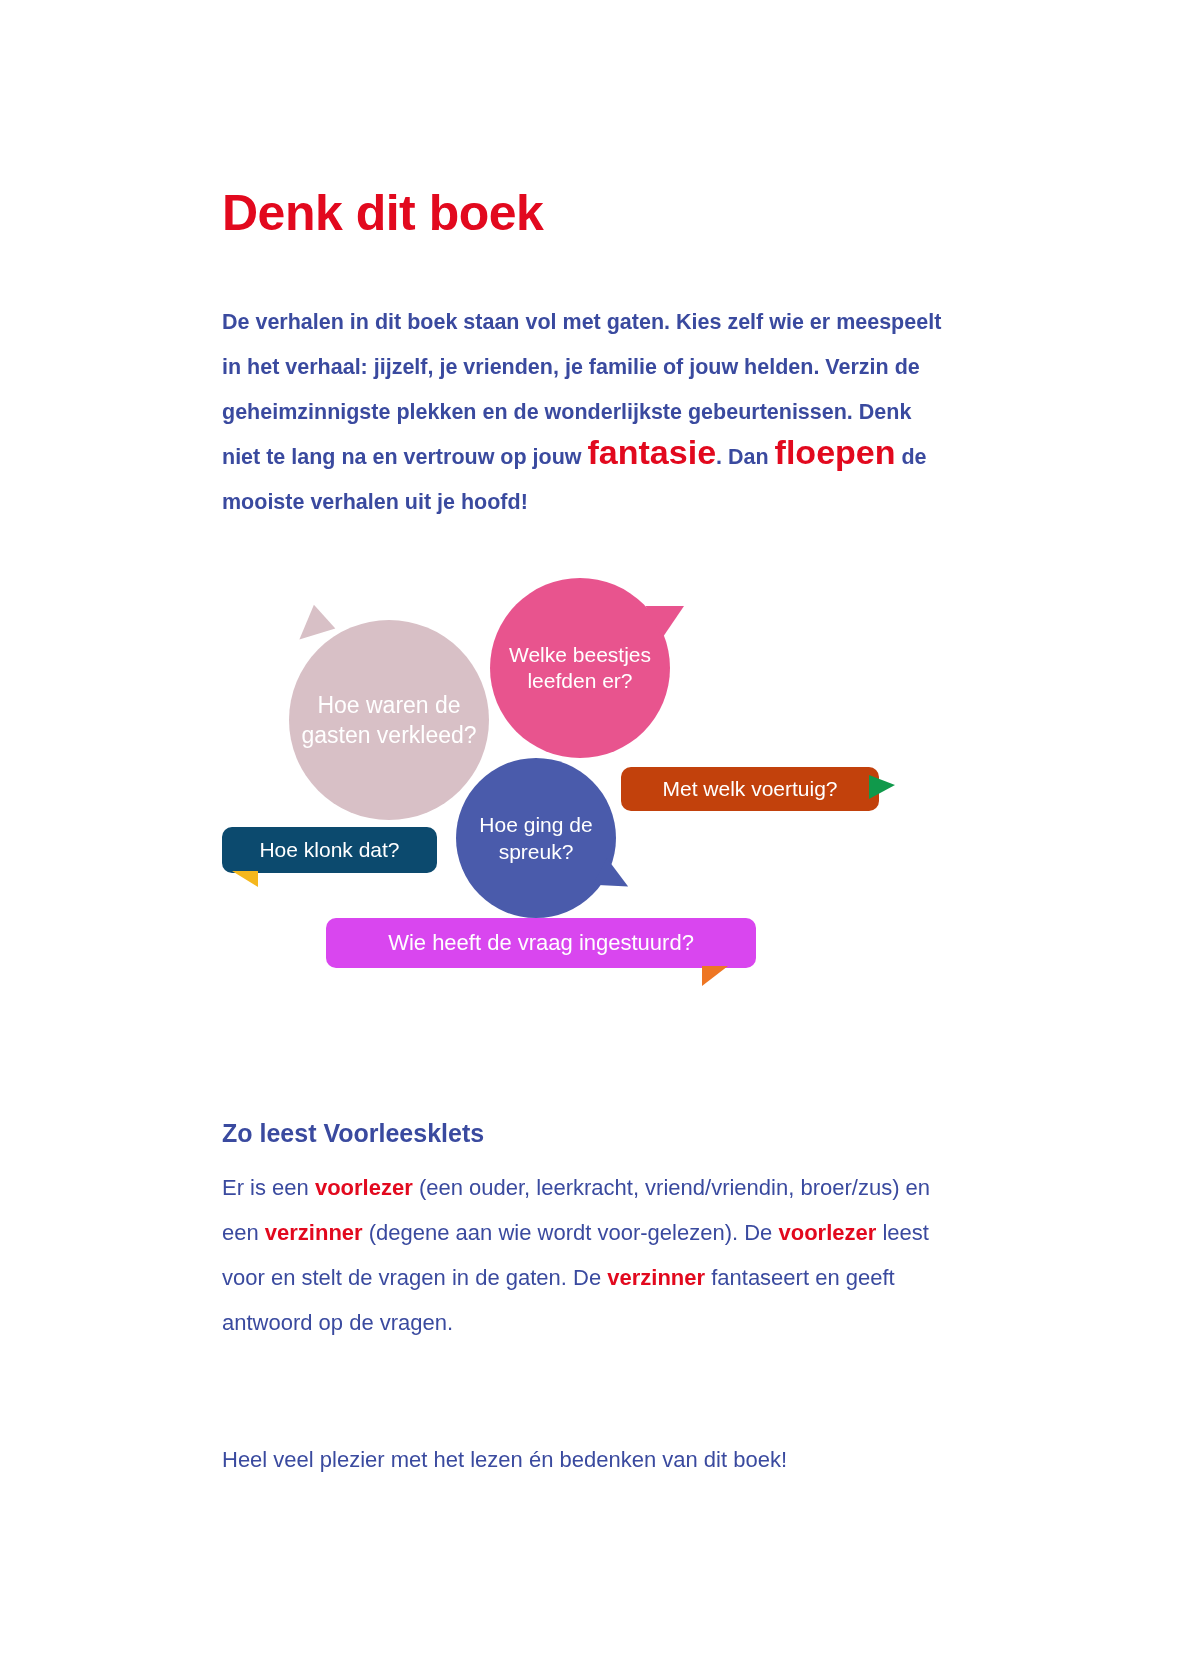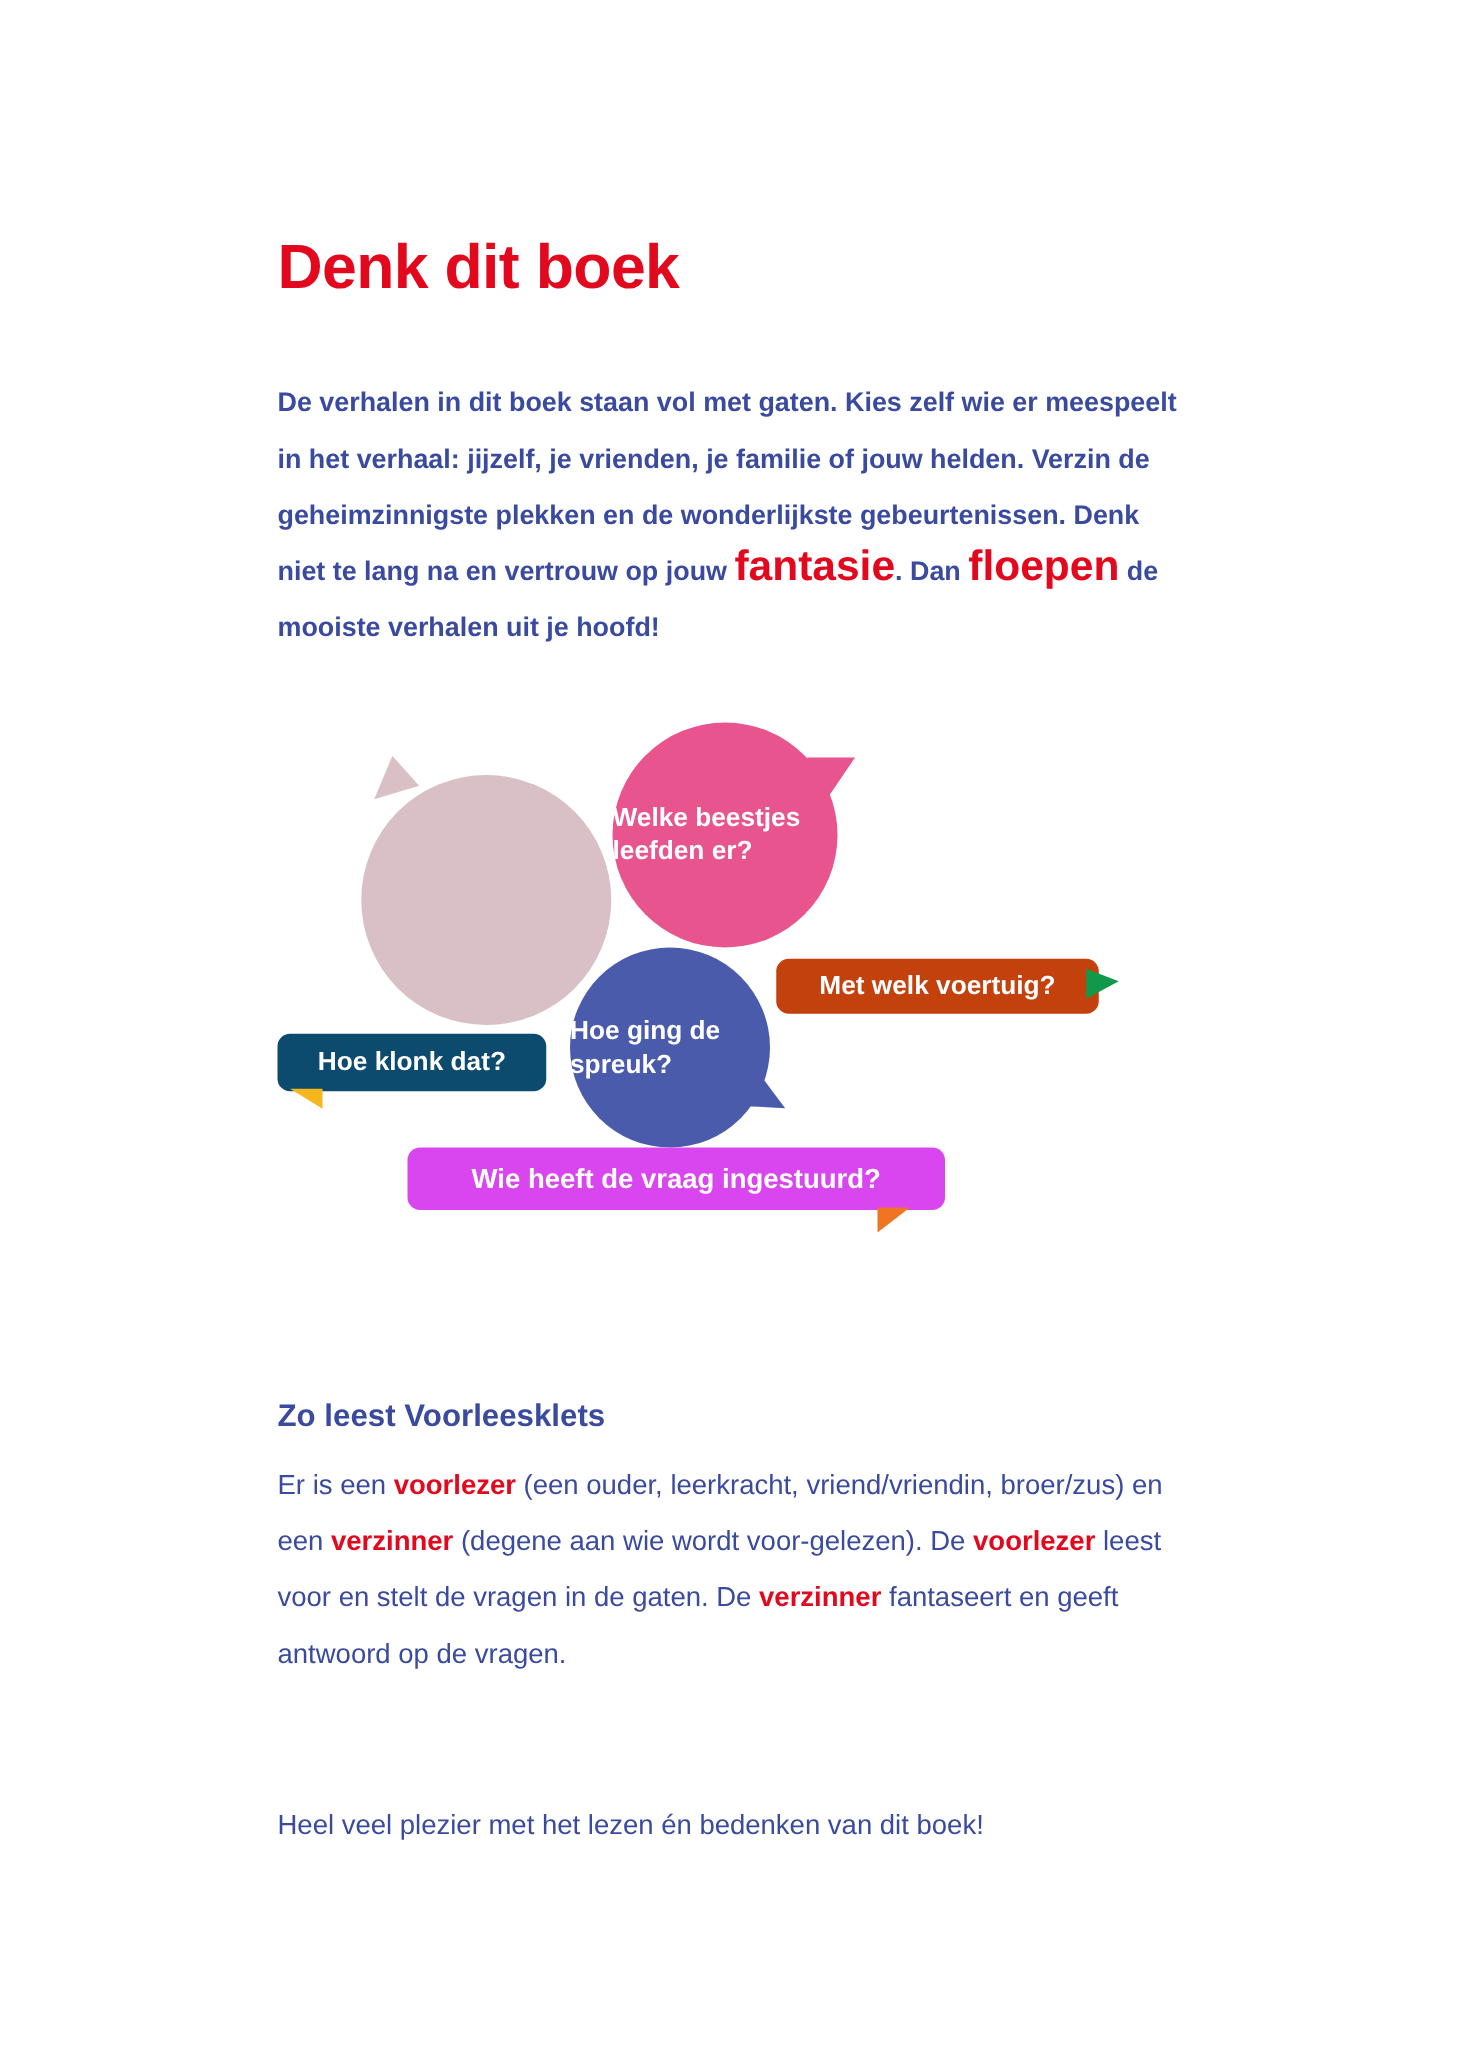--- a/index.html
+++ b/index.html
@@ -53,25 +53,25 @@
     position: absolute;
     left: 222px;
     top: 578px;
     width: 760px;
     height: 420px;
   }
   .bubble {
     position: absolute;
     box-sizing: border-box;
     color: #ffffff;
-    font-weight: bold;
+    font-weight: normal;
     display: flex;
     align-items: center;
     justify-content: center;
-    text-align: left;
+    text-align: center;
   }
   .round {
     border-radius: 50%;
   }
   .tail {
     position: absolute;
     width: 0;
     height: 0;
   }
 
@@ -230,20 +230,21 @@
 <div class="page">
 
   <h1 class="title">Denk dit boek</h1>
 
   <p class="intro"><span>De verhalen in dit boek staan vol met gaten. Kies zelf wie er meespeelt in het verhaal: jijzelf, je vrienden, je familie of jouw helden. Verzin de geheimzinnigste plekken en de wonderlijkste gebeurtenissen. Denk niet te lang na en vertrouw op jouw </span><span class="big-red">fantasie</span><span>. Dan </span><span class="big-red">floepen</span><span> de mooiste verhalen uit je hoofd!</span></p>
 
   <div class="bubbles">
 
     <div class="bubble round b-mauve">
       <span class="tail"></span>
+      <span>Hoe waren de gasten verkleed?</span>
     </div>
 
     <div class="bubble round b-pink">
       <span class="tail"></span>
       <span>Welke beestjes leefden er?</span>
     </div>
 
     <div class="bubble round b-blue">
       <span class="tail"></span>
       <span>Hoe ging de spreuk?</span>

